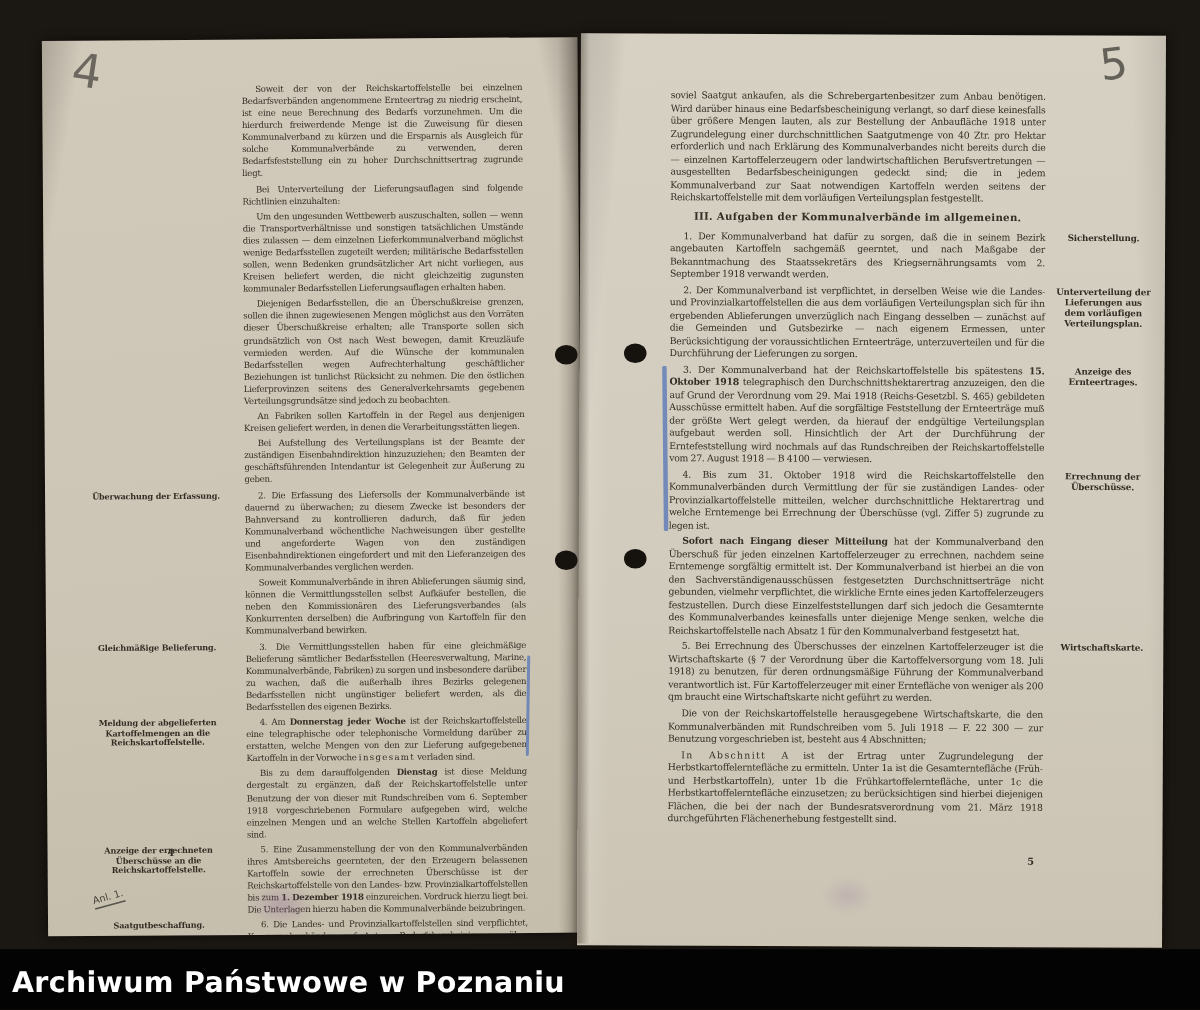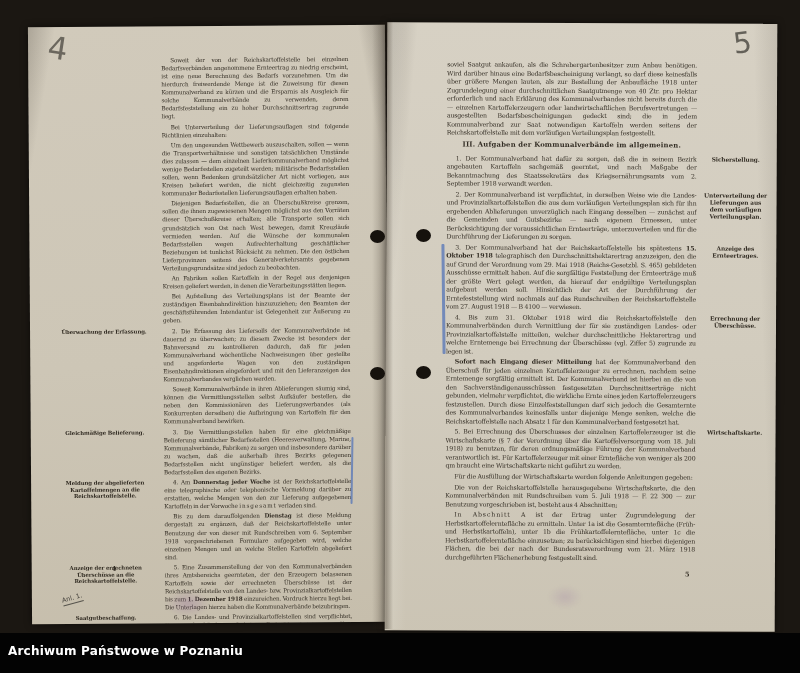--- a/index.html
+++ b/index.html
@@ -81,21 +81,21 @@
   .smudge{position:absolute;z-index:6;filter:blur(1.5px);}
   .smudge1{left:165px;top:590px;width:45px;height:27px;
     background:radial-gradient(ellipse at center, rgba(140,95,150,.30), rgba(140,95,150,0) 70%);}
   .smudge2{left:548px;top:585px;width:34px;height:24px;
     background:radial-gradient(ellipse at center, rgba(135,95,150,.18), rgba(135,95,150,0) 70%);}
 
   
   .archive-bar{position:absolute;left:0;bottom:0;width:800px;height:40px;background:var(--bar_bg,#030303);}
   .archive-bar span{
     position:absolute;left:8px;top:11px;font-family:"DejaVu Sans",sans-serif;
-    font-weight:bold;font-size:12px;color:var(--bar_text,#ffffff);letter-spacing:.2px;
+    font-weight:bold;font-size:19px;color:var(--bar_text,#ffffff);letter-spacing:.2px;
   }
 </style>
 </head>
 <body>
 
 <div class="photo">
 
   <div class="page page-left">
     <div class="hw-num hw-left">4</div>
 
@@ -188,21 +188,20 @@
       <div class="rrow">
         <div class="cell-body">
           <p class="para"><span>4. Bis zum 31. Oktober 1918 wird die Reichskartoffelstelle den Kommunalverbänden durch Vermittlung der für sie zuständigen Landes- oder Provinzialkartoffelstelle mitteilen, welcher durchschnittliche Hektarertrag und welche Erntemenge bei Errechnung der Überschüsse (vgl. Ziffer 5) zugrunde zu legen ist.</span></p>
           <p class="para"><b class="bd">Sofort nach Eingang dieser Mitteilung</b><span> hat der Kommunalverband den Überschuß für jeden einzelnen Kartoffelerzeuger zu errechnen, nachdem seine Erntemenge sorgfältig ermittelt ist. Der Kommunalverband ist hierbei an die von den Sachverständigenausschüssen festgesetzten Durchschnittserträge nicht gebunden, vielmehr verpflichtet, die wirkliche Ernte eines jeden Kartoffelerzeugers festzustellen. Durch diese Einzelfeststellungen darf sich jedoch die Gesamternte des Kommunalverbandes keinesfalls unter diejenige Menge senken, welche die Reichskartoffelstelle nach Absatz 1 für den Kommunalverband festgesetzt hat.</span></p>
         </div>
         <div class="cell-note rnote">Errechnung der Überschüsse.</div>
       </div>
       <div class="rrow">
         <div class="cell-body">
           <p class="para"><span>5. Bei Errechnung des Überschusses der einzelnen Kartoffelerzeuger ist die Wirtschaftskarte (§ 7 der Verordnung über die Kartoffelversorgung vom 18. Juli 1918) zu benutzen, für deren ordnungsmäßige Führung der Kommunalverband verantwortlich ist. Für Kartoffelerzeuger mit einer Erntefläche von weniger als 200 qm braucht eine Wirtschaftskarte nicht geführt zu werden.</span></p>
-          <p class="para"><span>Für die Ausfüllung der Wirtschaftskarte werden folgende Anleitungen gegeben:</span></p>
           <p class="para"><span>Die von der Reichskartoffelstelle herausgegebene Wirtschaftskarte, die den Kommunalverbänden mit Rundschreiben vom 5. Juli 1918 — F. 22 300 — zur Benutzung vorgeschrieben ist, besteht aus 4 Abschnitten;</span></p>
           <p class="para"><span class="sperr">In Abschnitt A</span><span> ist der Ertrag unter Zugrundelegung der Herbstkartoffelerntefläche zu ermitteln. Unter 1a ist die Gesamterntefläche (Früh- und Herbstkartoffeln), unter 1b die Frühkartoffelerntefläche, unter 1c die Herbstkartoffelerntefläche einzusetzen; zu berücksichtigen sind hierbei diejenigen Flächen, die bei der nach der Bundesratsverordnung vom 21. März 1918 durchgeführten Flächenerhebung festgestellt sind.</span></p>
         </div>
         <div class="cell-note rnote">Wirtschaftskarte.</div>
       </div>
     </div>
 
     <div class="pagenum pagenum-right">5</div>
   </div>
 

